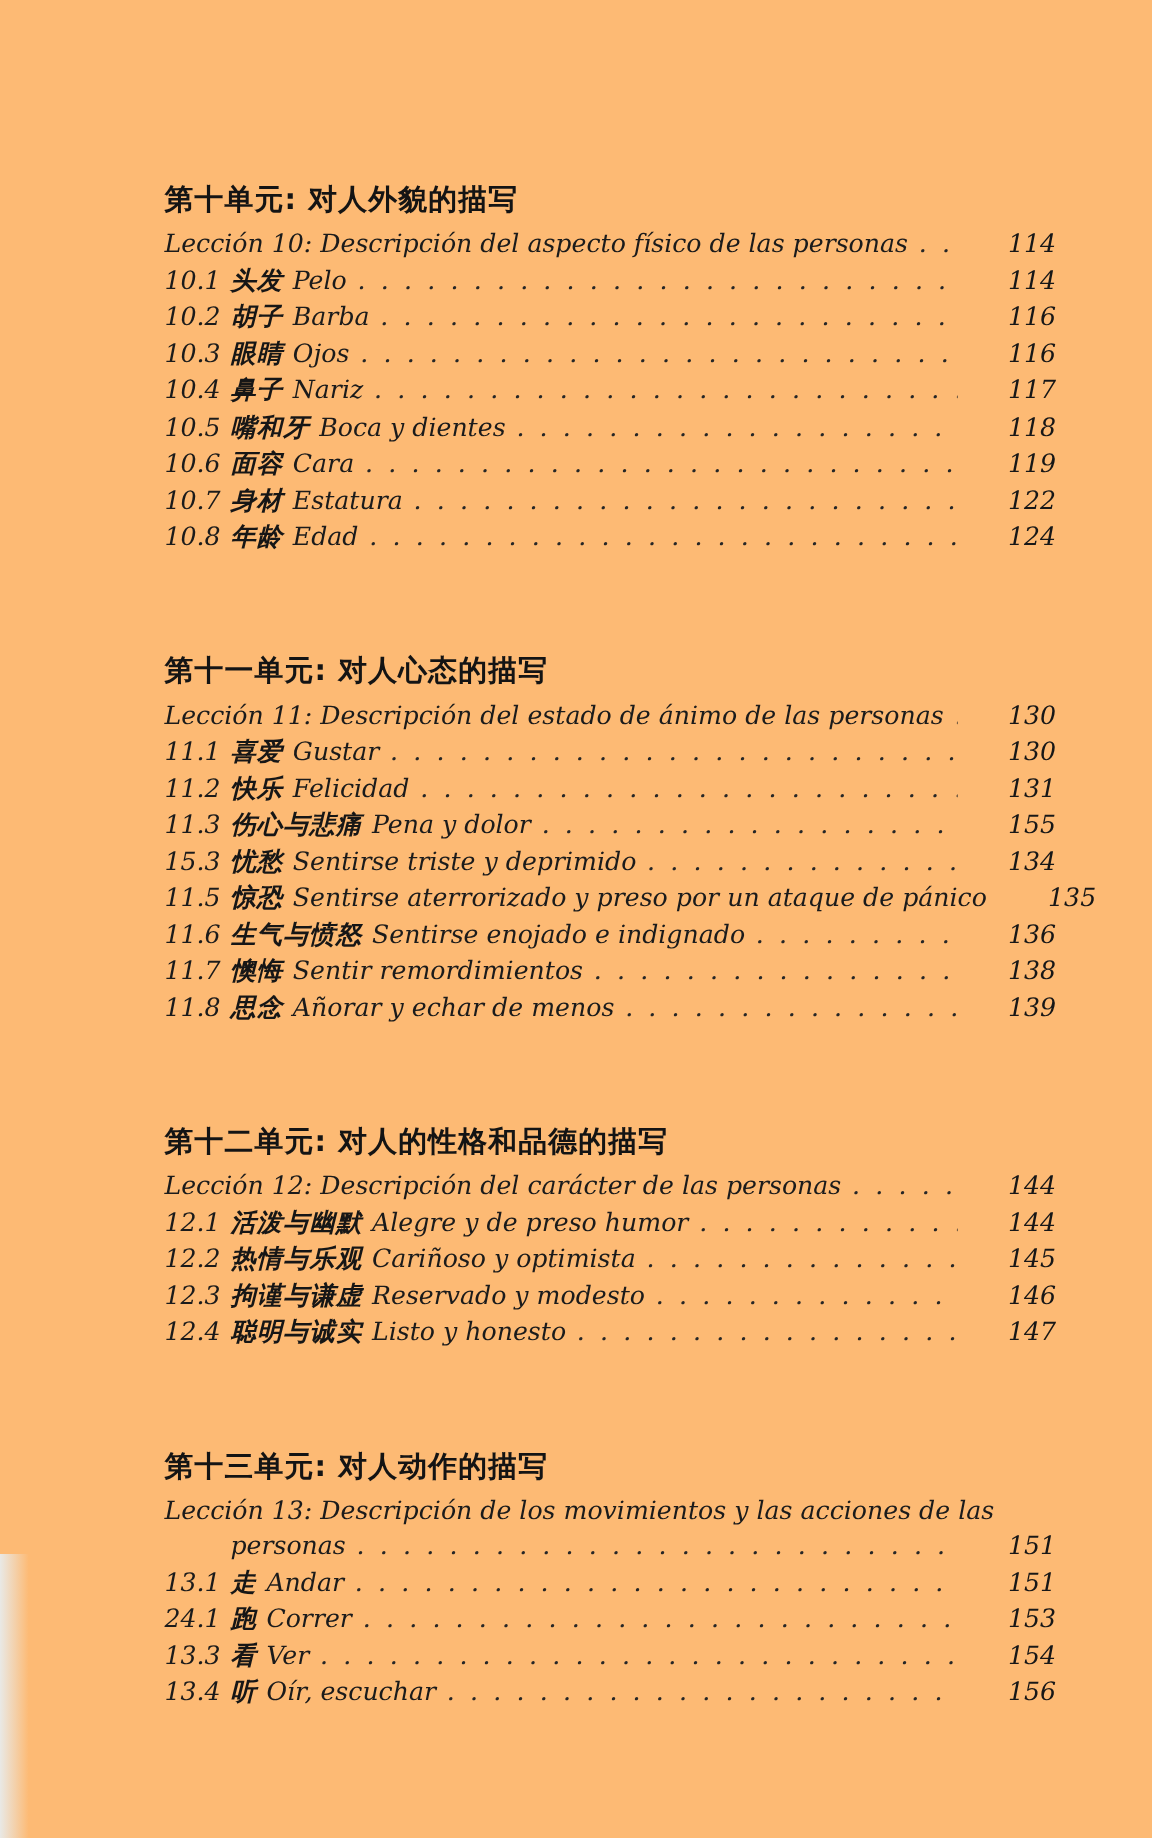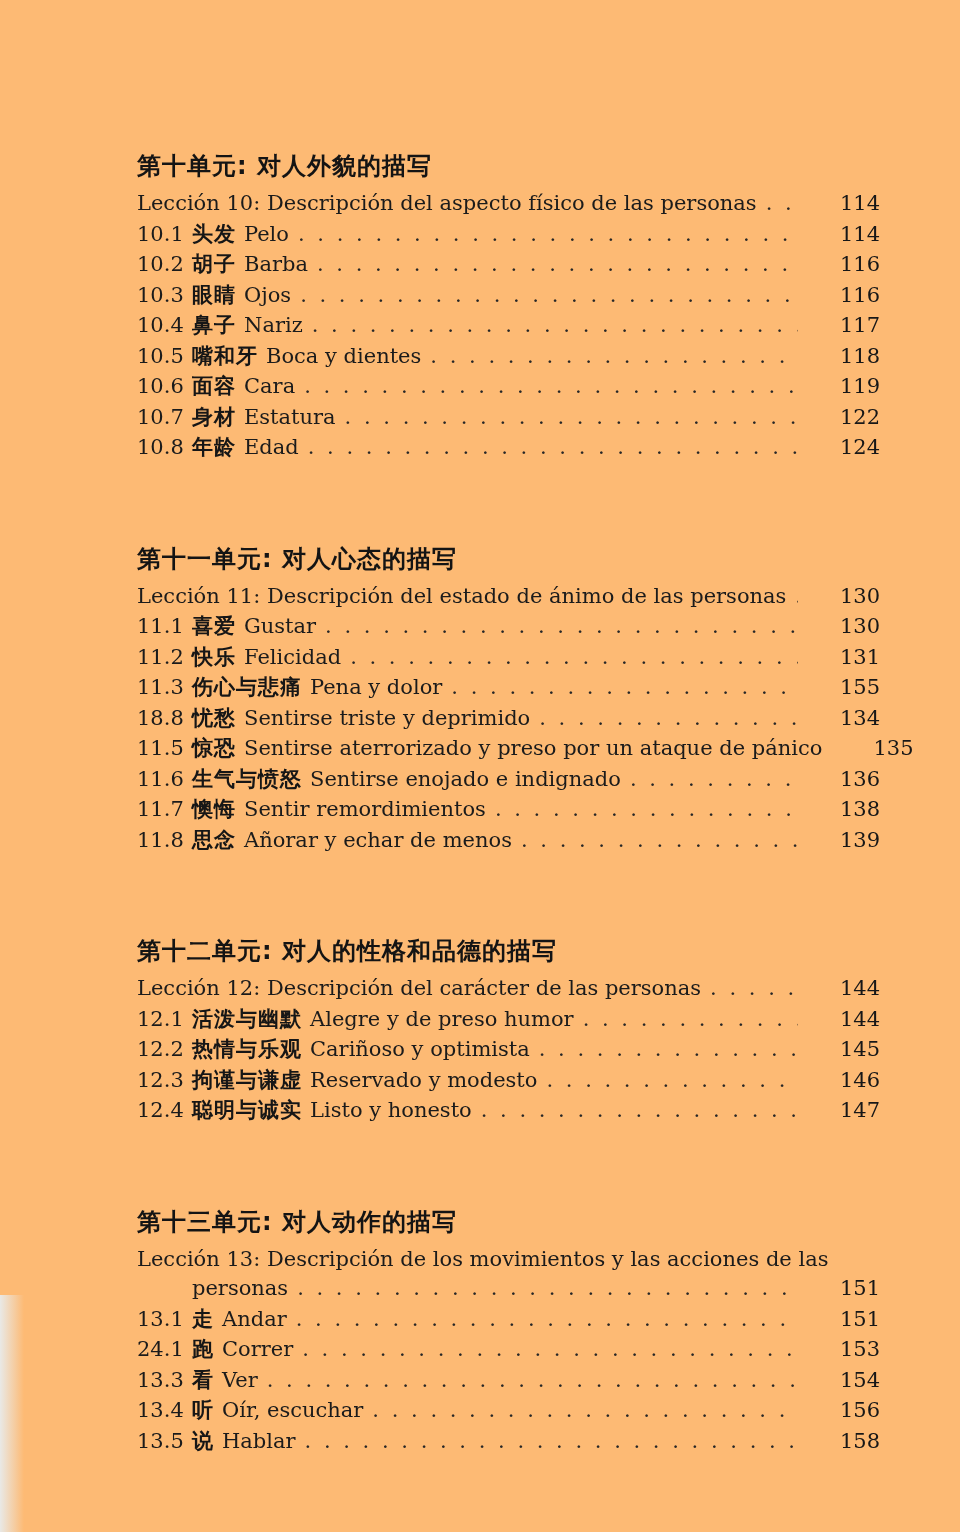--- a/index.html
+++ b/index.html
@@ -43,20 +43,21 @@
     color: #141414;
     margin: 0 0 7px 0;
     white-space: nowrap;
   }
   .row {
     display: flex;
     align-items: baseline;
     font-size: 21px;
     line-height: 29.5px;
     white-space: nowrap;
+    font-style: italic;
   }
   .row .num {
     flex: none;
     width: 55px;
   }
   .row .zh {
     flex: none;
     font-weight: bold;
     margin-right: 8px;
     letter-spacing: 1px;
@@ -194,21 +195,21 @@
 
   <div class="row item">
     <span class="num">11.3</span>
     <span class="zh">伤心与悲痛</span>
     <span class="title">Pena y dolor</span>
     <span class="leader"></span>
     <span class="pg">155</span>
   </div>
 
   <div class="row item">
-    <span class="num">18.8</span>
+    <span class="num">15.3</span>
     <span class="zh">忧愁</span>
     <span class="title">Sentirse triste y deprimido</span>
     <span class="leader"></span>
     <span class="pg">134</span>
   </div>
 
   <div class="row item">
     <span class="num">11.5</span>
     <span class="zh">惊恐</span>
     <span class="title">Sentirse aterrorizado y preso por un ataque de pánico</span>
@@ -328,23 +329,16 @@
   </div>
 
   <div class="row item">
     <span class="num">13.4</span>
     <span class="zh">听</span>
     <span class="title">Oír, escuchar</span>
     <span class="leader"></span>
     <span class="pg">156</span>
   </div>
 
-  <div class="row item">
-    <span class="num">13.5</span>
-    <span class="zh">说</span>
-    <span class="title">Hablar</span>
-    <span class="leader"></span>
-    <span class="pg">158</span>
-  </div>
 </div>
   </div>
 </div>
 </div>
 
 </body></html>

